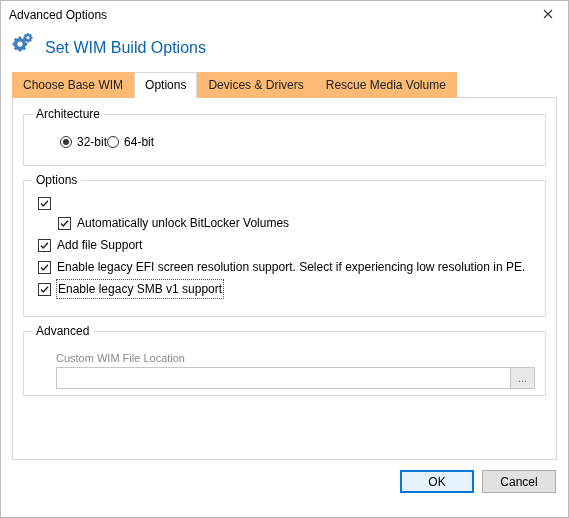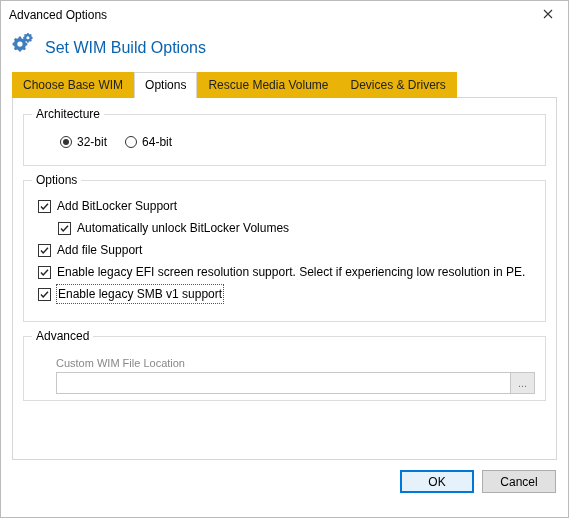--- a/index.html
+++ b/index.html
@@ -41,21 +41,21 @@
     font-size: 12px;
     position: relative;
   }
   .tab {
     padding: 5px 10px 6px 10px;
     border: 1px solid transparent;
     border-bottom: none;
     color: #000;
     position: relative;
     top: 1px;
-    background: #eab308;
+    background: #fdba74;
   }
   .tab.active {
     border-color: #d6d6d6;
     background: #fff;
     z-index: 2;
   }
   .tab:not(.active) {
     color: #222;
   }
   .tabpanel {
@@ -78,21 +78,21 @@
   .group.advanced { margin-bottom: 2px; padding-bottom: 6px; }
   .group-label {
     position: absolute;
     top: -8px; left: 8px;
     background: #fff;
     padding: 0 4px;
     font-size: 12px;
     color: #000;
   }
   .radio-row {
-    display: flex; gap: 18px;
+    display: flex; 
     padding: 6px 0 6px 26px;
     align-items: center;
   }
   .radio {
     display: inline-flex; align-items: center; gap: 5px;
   }
   .radio-dot {
     width: 12px; height: 12px; border-radius: 50%;
     border: 1px solid #333;
     display: inline-flex; align-items: center; justify-content: center;
@@ -190,22 +190,22 @@
           <path d="M12 2l1 2.3c.7.2 1.3.5 1.9.8l2.3-1 2 2-1 2.3c.3.6.6 1.2.8 1.9l2.3 1v2.8l-2.3 1c-.2.7-.5 1.3-.8 1.9l1 2.3-2 2-2.3-1c-.6.3-1.2.6-1.9.8l-1 2.3H9.2l-1-2.3c-.7-.2-1.3-.5-1.9-.8l-2.3 1-2-2 1-2.3c-.3-.6-.6-1.2-.8-1.9l-2.3-1V11l2.3-1c.2-.7.5-1.3.8-1.9l-1-2.3 2-2 2.3 1c.6-.3 1.2-.6 1.9-.8l1-2.3H12zM10.6 9a3.5 3.5 0 100 7 3.5 3.5 0 000-7z" transform="translate(15 -1) scale(0.55)"></path>
         </g>
       </svg>
     </span>
     <span class="heading">Set WIM Build Options</span>
   </div>
 
   <div class="tabs">
     <div class="tab">Choose Base WIM</div>
     <div class="tab active">Options</div>
+    <div class="tab">Devices &amp; Drivers</div>
     <div class="tab">Rescue Media Volume</div>
-    <div class="tab">Devices &amp; Drivers</div>
   </div>
 
   <div class="tabpanel">
 
     <div class="group">
       <span class="group-label">Architecture</span>
       <div class="radio-row">
         <label class="radio">
           <span class="radio-dot checked"></span>
           <span>32-bit</span>
@@ -219,21 +219,20 @@
 
     <div class="group options">
       <span class="group-label">Options</span>
 
       <div class="chk-row">
         <span class="chk checked">
             <svg viewBox="0 0 11 11">
               <path d="M2 5.5l2.2 2.4L9 2.8" stroke="#222" stroke-width="1.4" fill="none"></path>
             </svg>
           </span>
-        <span>Add BitLocker Support</span>
       </div>
       <div class="chk-row indent">
         <span class="chk checked">
             <svg viewBox="0 0 11 11">
               <path d="M2 5.5l2.2 2.4L9 2.8" stroke="#222" stroke-width="1.4" fill="none"></path>
             </svg>
           </span>
         <span>Automatically unlock BitLocker Volumes</span>
       </div>
       <div class="chk-row">

